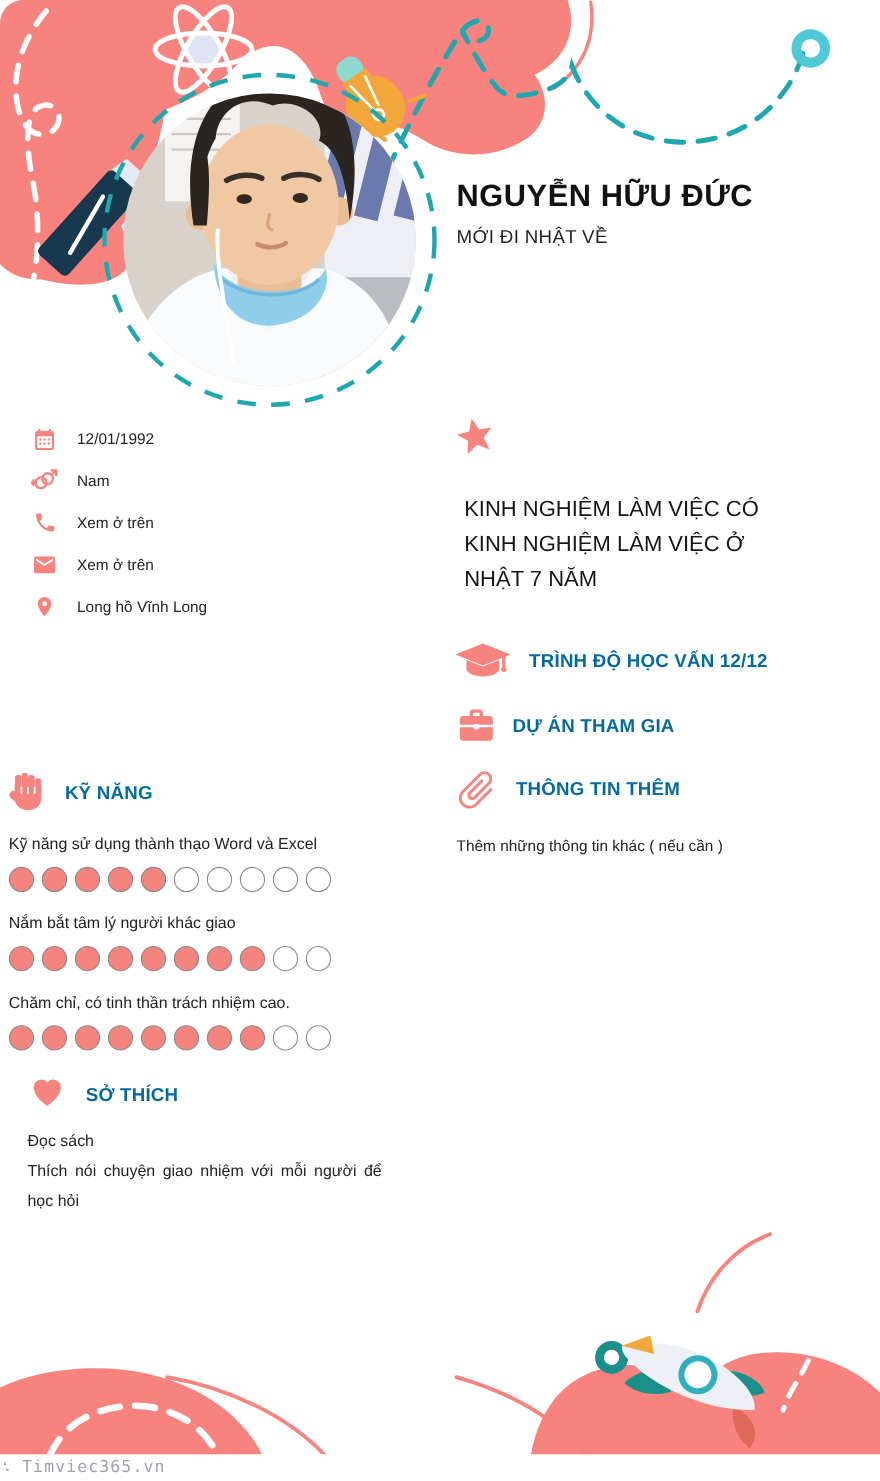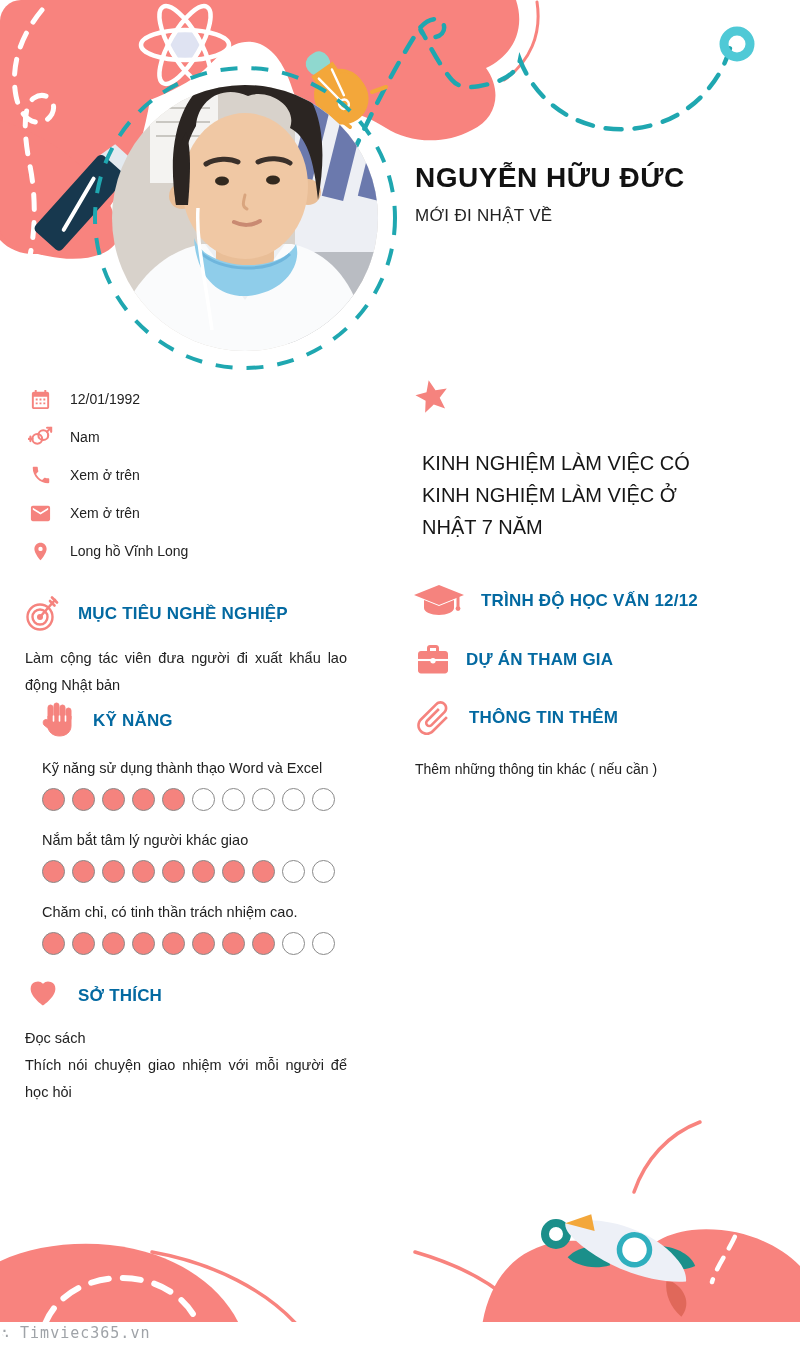--- a/index.html
+++ b/index.html
@@ -23,21 +23,21 @@
 
   
   .section{position:absolute}
   .sec-head{display:flex;align-items:center;gap:17px}
   .sec-head .sicon{display:flex;align-items:center;justify-content:center}
   .sec-title{font-size:17px;font-weight:bold;color:#0369a1;letter-spacing:.2px}
 
   .objective{left:25px;top:596px;width:322px}
   .objective .body,.hobbies .lines{font-size:14.5px;line-height:1.85;text-align:justify;color:#222;margin-top:13px}
 
-  .skills{left:42px;top:702px;width:322px}
+  .skills{left:8px;top:702px;width:322px}
   .skills .sec-head{margin-bottom:20px}
   .skill-label{font-size:14.5px;color:#222;margin:0}
   .dots{display:flex;gap:7px;margin:12px 0 21px 0}
   .dot{width:21px;height:21px;border-radius:50%;border:1.6px solid #8a8a8a;background:#fff;box-sizing:content-box}
   .dot.filled{background:#F5837E;}
 
   .hobbies{left:25px;top:980px;width:322px}
   .hobbies .lines div{margin:0}
 
   
@@ -206,36 +206,20 @@
     <div class="contact-row">
       <span class="cicon">
         <svg width="21" height="23" viewBox="0 0 24 24" fill="#F5837E">
             <path d="M12 2C8.13 2 5 5.13 5 9c0 5.25 7 13 7 13s7-7.75 7-13c0-3.87-3.13-7-7-7zm0 9.5a2.5 2.5 0 1 1 0-5 2.5 2.5 0 0 1 0 5z"></path>
           </svg>
       </span>
       <span class="cval">Long hồ Vĩnh Long</span>
     </div>
   </div>
 
-  <div class="section objective">
-    <div class="sec-head">
-      <span class="sicon">
-        <svg width="36" height="36" viewBox="0 0 36 36">
-          <circle cx="15" cy="21" r="12.5" fill="#fff" stroke="#F5837E" stroke-width="2.4"></circle>
-          <circle cx="15" cy="21" r="7.5" fill="#fff" stroke="#F5837E" stroke-width="2.4"></circle>
-          <circle cx="15" cy="21" r="3" fill="#F5837E"></circle>
-          <line x1="15" y1="21" x2="30" y2="4" stroke="#F5837E" stroke-width="2.6" stroke-linecap="round"></line>
-          <line x1="27" y1="1.5" x2="32" y2="6.5" stroke="#F5837E" stroke-width="2.6" stroke-linecap="round"></line>
-          <line x1="25" y1="5" x2="29.5" y2="9.5" stroke="#F5837E" stroke-width="2.6" stroke-linecap="round"></line>
-        </svg>
-      </span>
-      <span class="sec-title">MỤC TIÊU NGHỀ NGHIỆP</span>
-    </div>
-    <div class="body">Làm cộng tác viên đưa người đi xuất khẩu lao động Nhật bản</div>
-  </div>
 
   <div class="section skills">
     <div class="sec-head">
       <span class="sicon">
         <svg width="34" height="38" viewBox="0 0 34 38">
           <g fill="#F5837E" stroke="#F5837E" stroke-width="1">
             <rect x="6" y="3" width="5" height="16" rx="2.5"></rect>
             <rect x="12" y="1" width="5" height="18" rx="2.5"></rect>
             <rect x="18" y="3" width="5" height="16" rx="2.5"></rect>
             <rect x="24" y="6" width="5" height="13" rx="2.5"></rect>

